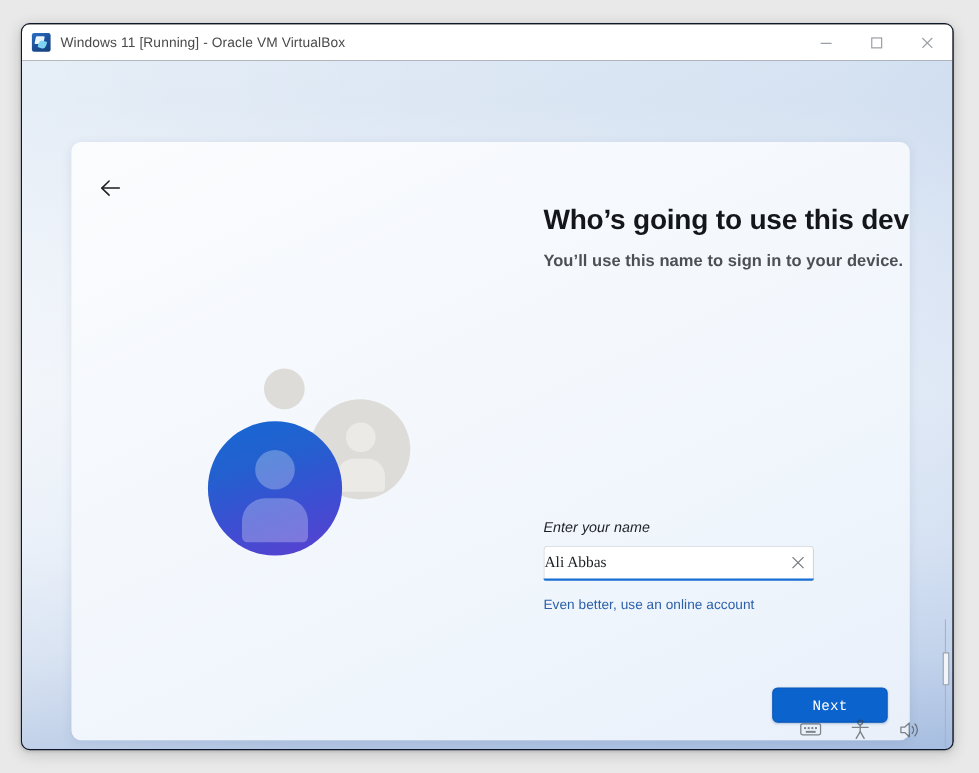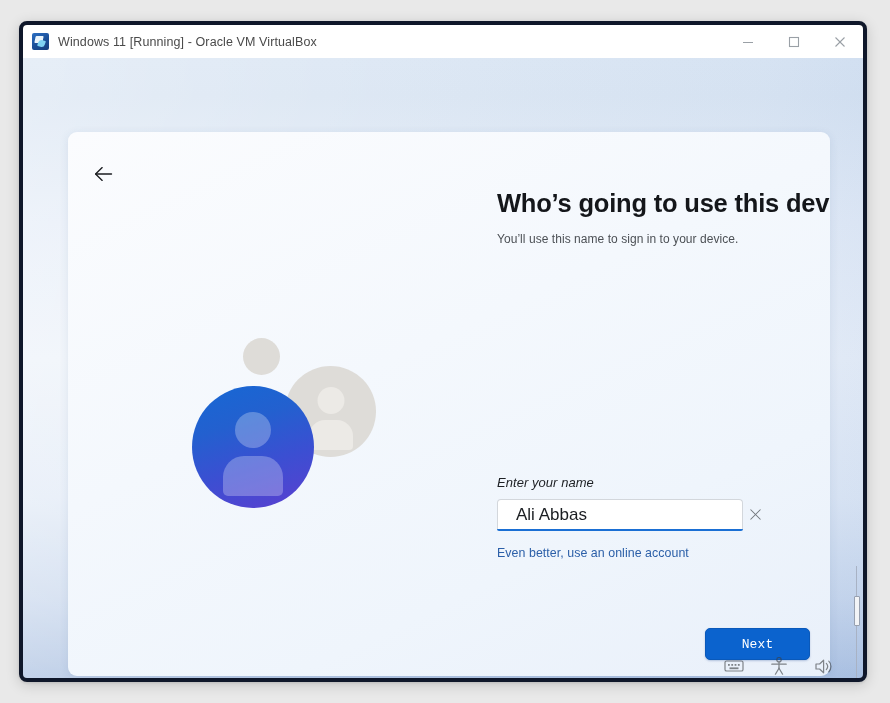--- a/index.html
+++ b/index.html
@@ -21,21 +21,21 @@
   }
 
   
   #vbox-window {
     position: absolute;
     left: 19px;
     top: 21px;
     width: 848px;
     height: 661px;
     background: #000000;
-    border: 4px solid #0f172a;
+    border: 1px solid #0f172a;
     border-radius: 8px;
     box-shadow: 0 3px 14px rgba(0,0,0,0.16), 0 1px 3px rgba(0,0,0,0.10);
     overflow: hidden;
   }
 
   
   #titlebar {
     position: relative;
     height: 33px;
     background: #ffffff;
@@ -233,24 +233,25 @@
     font-size: 25.5px;
     font-weight: 600;
     color: #14161a;
     letter-spacing: -0.2px;
     line-height: 1.15;
     white-space: nowrap;
   }
 
   #page-subtitle {
     margin-top: 14px;
-    font-size: 12px;
+    font-size: 15px;
     color: #4c5055;
     letter-spacing: 0.05px;
     white-space: nowrap;
+    font-weight: bold;
   }
 
   #form-group {
     position: absolute;
     left: 0;
     top: 286px;
     width: 246px;
   }
 
   #name-label {
@@ -278,24 +279,24 @@
     height: 2px;
     background: #1a6fd4;
     border-radius: 0 0 2px 2px;
   }
 
   #name-input {
     flex: 1 1 auto;
     border: none;
     outline: none;
     background: transparent;
-    font-family: Liberation Sans, sans-serif;
-    font-size: 17px;
+    font-family: Liberation Serif, serif;
+    font-size: 14px;
     color: #1a1d21;
-    padding: 0 4px 0 18px;
+    padding: 0 4px 0 0;
     height: 100%;
   }
 
   #clear-button {
     width: 28px;
     height: 28px;
     display: flex;
     align-items: center;
     justify-content: center;
     background: transparent;

